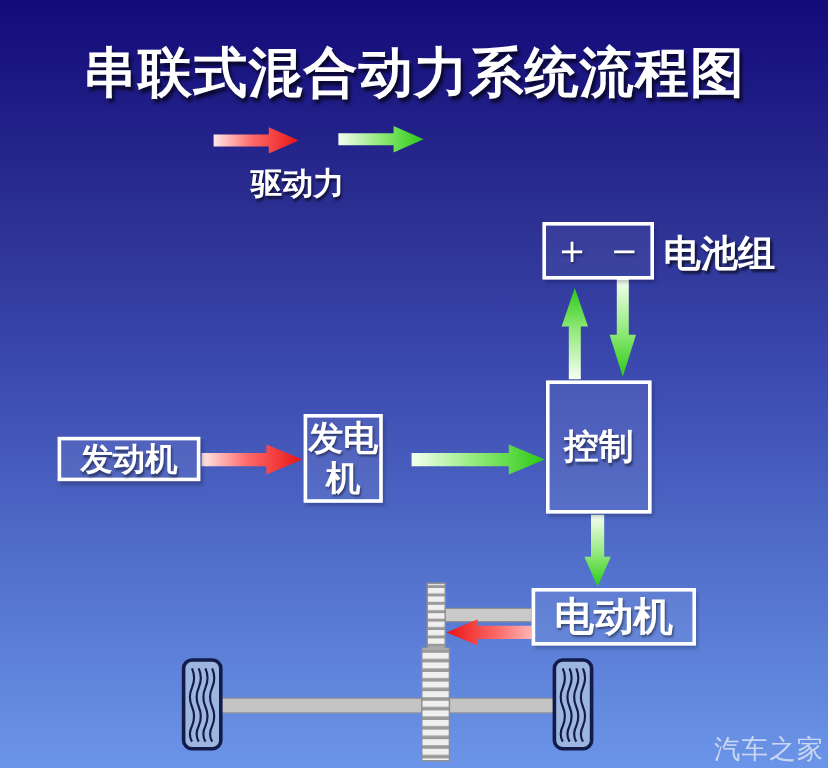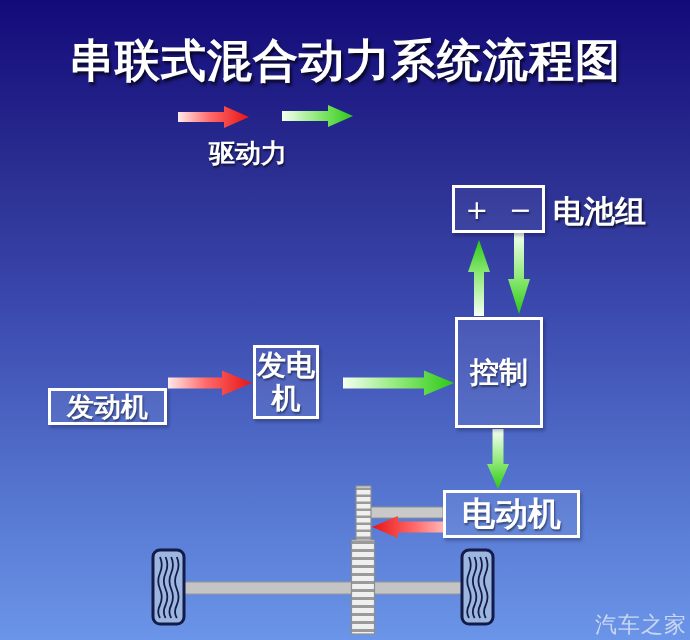--- a/index.html
+++ b/index.html
@@ -29,21 +29,21 @@
   }
   .battery-box {
     left:452px; top:185px; width:93px; height:48px;
     flex-direction:row; justify-content:space-around; align-items:center;
     font-weight:normal; font-size:27px; background:rgba(255,255,255,0.05);
   }
   .battery-label {
     position:absolute; left:553px; top:191px; color:#fff; font-weight:bold;
     font-size:31px; text-shadow:2px 2px 2px rgba(0,0,0,0.6);
   }
-  .engine-box    { left:48px;  top:364px; width:119px; height:37px; font-size:27px;margin-top:24px; }
+  .engine-box    { left:48px;  top:364px; width:119px; height:37px; font-size:27px; }
   .generator-box { left:253px; top:345px; width:66px;  height:74px; font-size:29px; line-height:33px; }
   .pcu-box       { left:455px; top:317px; width:88px;  height:111px; font-size:29px; line-height:35px; }
   .motor-box     { left:443px; top:490px; width:137px; height:48px; font-size:33px; }
   .watermark {
     position:absolute; right:3px; top:610px; font-size:22px;
     color:rgba(226,233,246,0.8); letter-spacing:1px;
   }
 </style>
 </head>
 <body>

